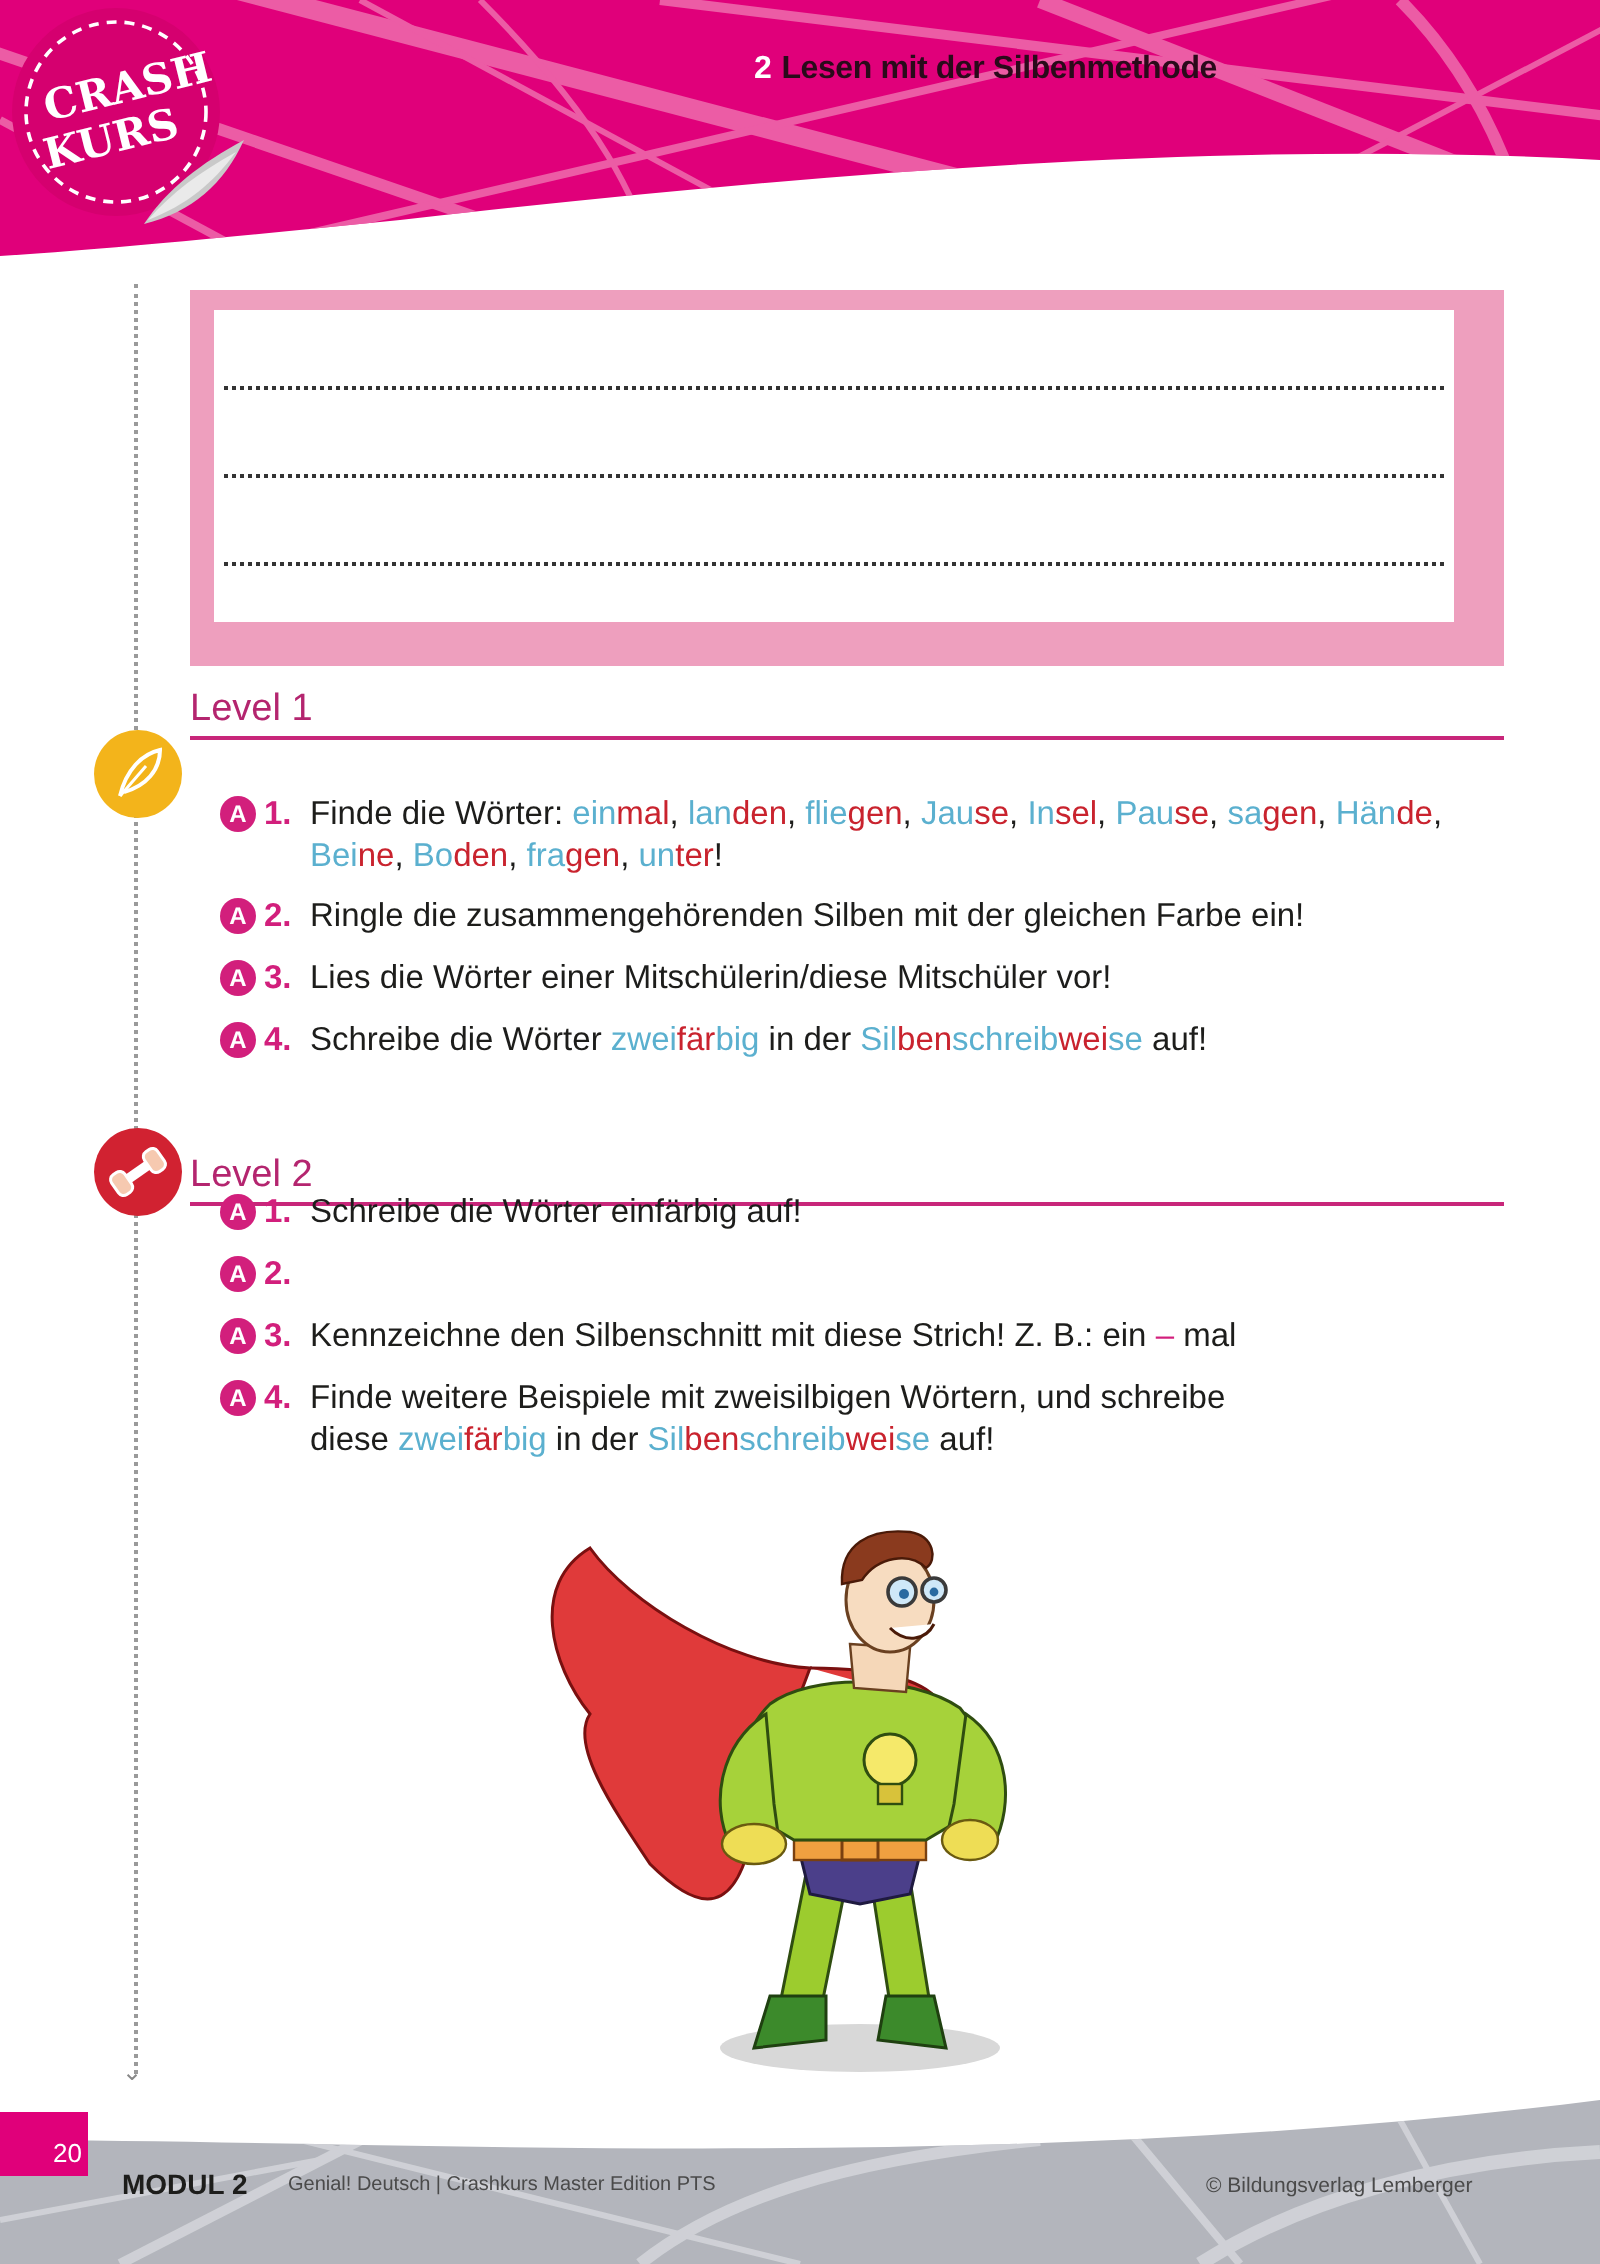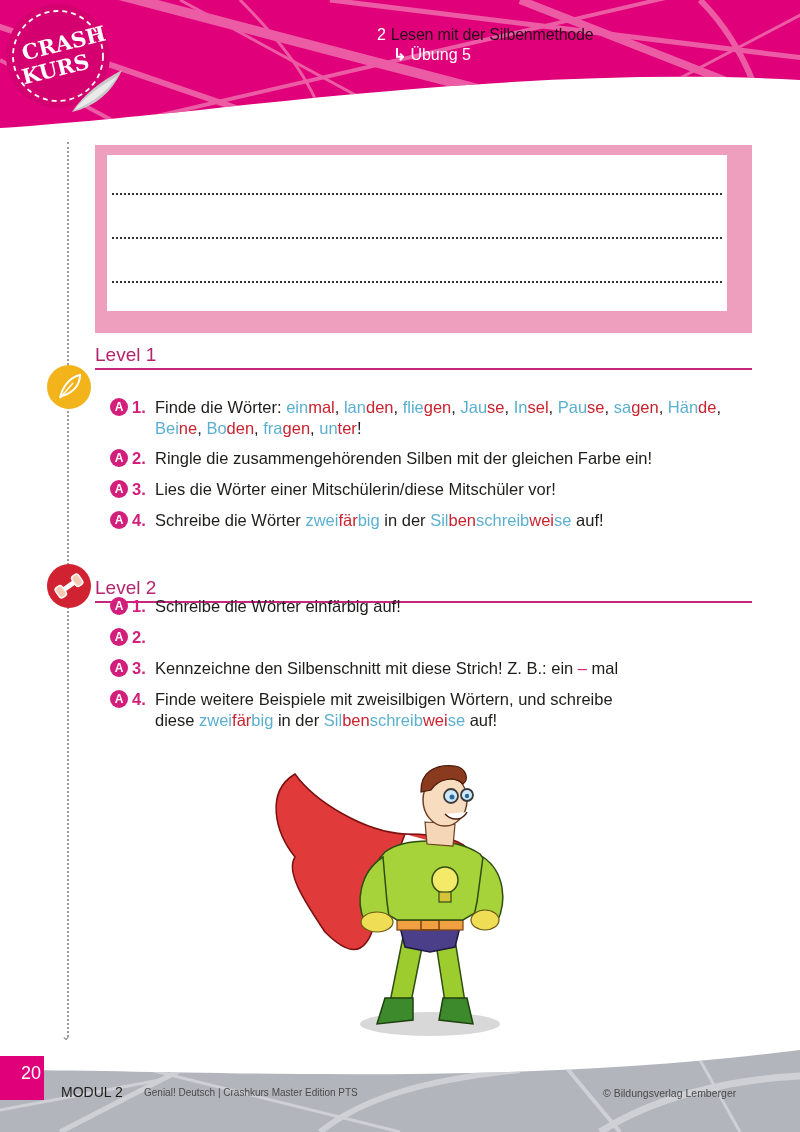--- a/index.html
+++ b/index.html
@@ -3,21 +3,21 @@
 <meta charset="utf-8">
 <style>
   * { box-sizing: border-box; margin: 0; padding: 0; }
   html, body { width: 800px; height: 1132px; background: #fff; overflow: hidden; }
   body { position: relative; font-family: "DejaVu Sans", sans-serif; color: #1d1d1b; }
 
   
   .header { position: absolute; left: 0; top: 0; width: 800px; height: 140px; }
   .header svg { position: absolute; left: 0; top: 0; }
   .breadcrumb { position: absolute; left: 377px; top: 26px; font-family: "Liberation Sans", sans-serif; }
-  .bc-line1 { font-size: 16px; color: #2a0a1a; font-weight: normal; letter-spacing: -0.2px; }
+  .bc-line1 { font-size: 16px; color: #2a0a1a; font-weight: bold; letter-spacing: -0.2px; }
   .bc-line1 .num { color: #fff; margin-right: 5px; }
   .bc-line2 { font-size: 16px; color: #fff; margin-top: 1px; padding-left: 16px; font-weight: normal; }
   .bc-line2 .arrow { font-weight: bold; margin-right: 4px; }
 
   
   .badge { position: absolute; left: 28px; top: 22px; width: 126px; height: 116px; }
 
   
   .guide { position: absolute; left: 67px; top: 142px; width: 0; height: 895px; border-left: 2px dotted #9a9a9a; }
   .guide-arrow { position: absolute; left: 61px; top: 1030px; color: #888; font-size: 12px; line-height: 12px; }
@@ -41,22 +41,22 @@
   .b { color: #5bb0cf; }
   .r { color: #c9232e; }
   .dash { color: #d21f7c; }
 
   
   .hero { position: absolute; left: 255px; top: 762px; width: 290px; height: 280px; }
 
   
   .footer { position: absolute; left: 0; top: 1040px; width: 800px; height: 92px; }
   .footer svg { position: absolute; left: 0; top: 0; }
-  .page-num { position: absolute; left: 0; top: 16px; width: 44px; height: 44px; background: #e0007a; color: #fff; font-family: "Liberation Sans", sans-serif; font-size: 18px; display: flex; align-items: flex-end; justify-content: flex-end; padding: 0 3px 16px 0; }
-  .modul { position: absolute; left: 61px; top: 44px; font-family: "Liberation Sans", sans-serif; font-weight: normal; font-size: 14px; color: #1d1d1b; }
+  .page-num { position: absolute; left: 0; top: 16px; width: 44px; height: 32px; background: #e0007a; color: #fff; font-family: "Liberation Sans", sans-serif; font-size: 13px; display: flex; align-items: flex-end; justify-content: flex-end; padding: 0 3px 4px 0; }
+  .modul { position: absolute; left: 61px; top: 44px; font-family: "Liberation Sans", sans-serif; font-weight: bold; font-size: 14px; color: #1d1d1b; }
   .edition { position: absolute; left: 144px; top: 47px; font-family: Liberation Sans, sans-serif; font-size: 10px; color: #4a4a4a; }
   .copyright { position: absolute; left: 603px; top: 47px; font-family: "Liberation Sans", sans-serif; font-size: 10.5px; color: #4a4a4a; }
 </style>
 </head>
 <body>
 
 <div class="header">
   <svg width="800" height="140" viewBox="0 0 800 140">
     <defs>
         <clipPath id="hc">
@@ -84,23 +84,20 @@
     <path d="M72 112 C84 94 100 82 122 70 C112 92 96 106 72 112 Z" fill="#c9c9c9"></path>
     <path d="M74 110 C86 96 100 86 118 76 C106 92 94 102 74 110 Z" fill="#eaeaea"></path>
     <text x="22" y="52" font-family="DejaVu Serif, serif" font-weight="bold" font-size="21" fill="#fff" transform="rotate(-14 58 48)">CRASH</text>
     <text x="22" y="76" font-family="DejaVu Serif, serif" font-weight="bold" font-size="21" fill="#fff" transform="rotate(-14 58 72)">KURS</text>
   </svg>
 
   <div class="breadcrumb">
     <div class="bc-line1">
       <span class="num">2</span><span>Lesen mit der Silbenmethode</span>
     </div>
-    <div class="bc-line2">
-      <span class="arrow">↳</span><span>Übung 5</span>
-    </div>
   </div>
 </div>
 
 <div class="guide"></div>
 <div class="guide-arrow">⌄</div>
 
 <div class="answer-box">
   <div class="answer-inner">
     <div class="answer-line" style="top:38px"></div>
     <div class="answer-line" style="top:82px"></div>

